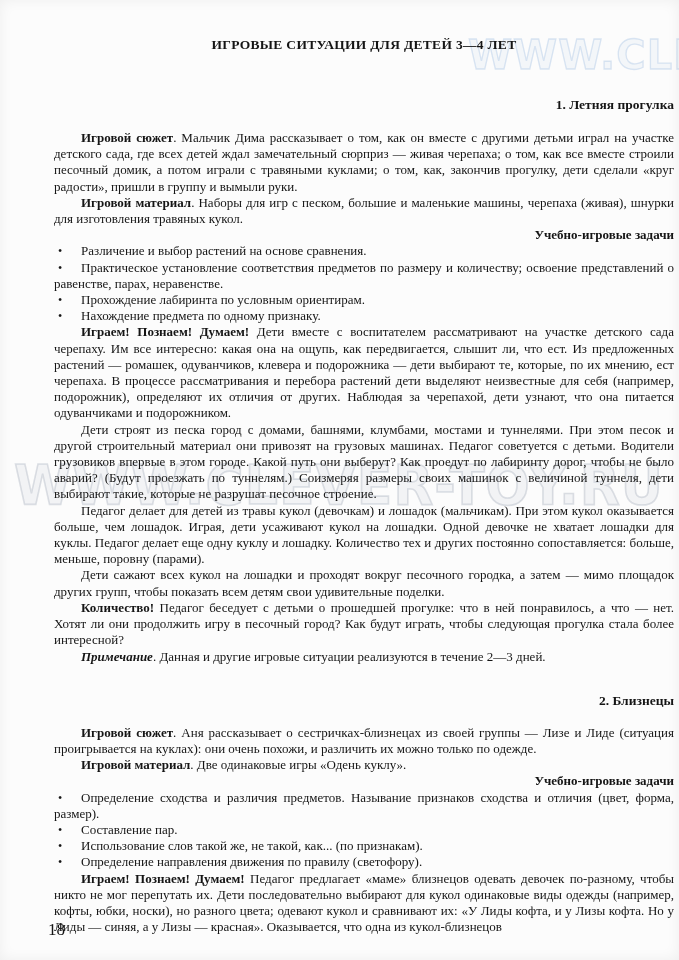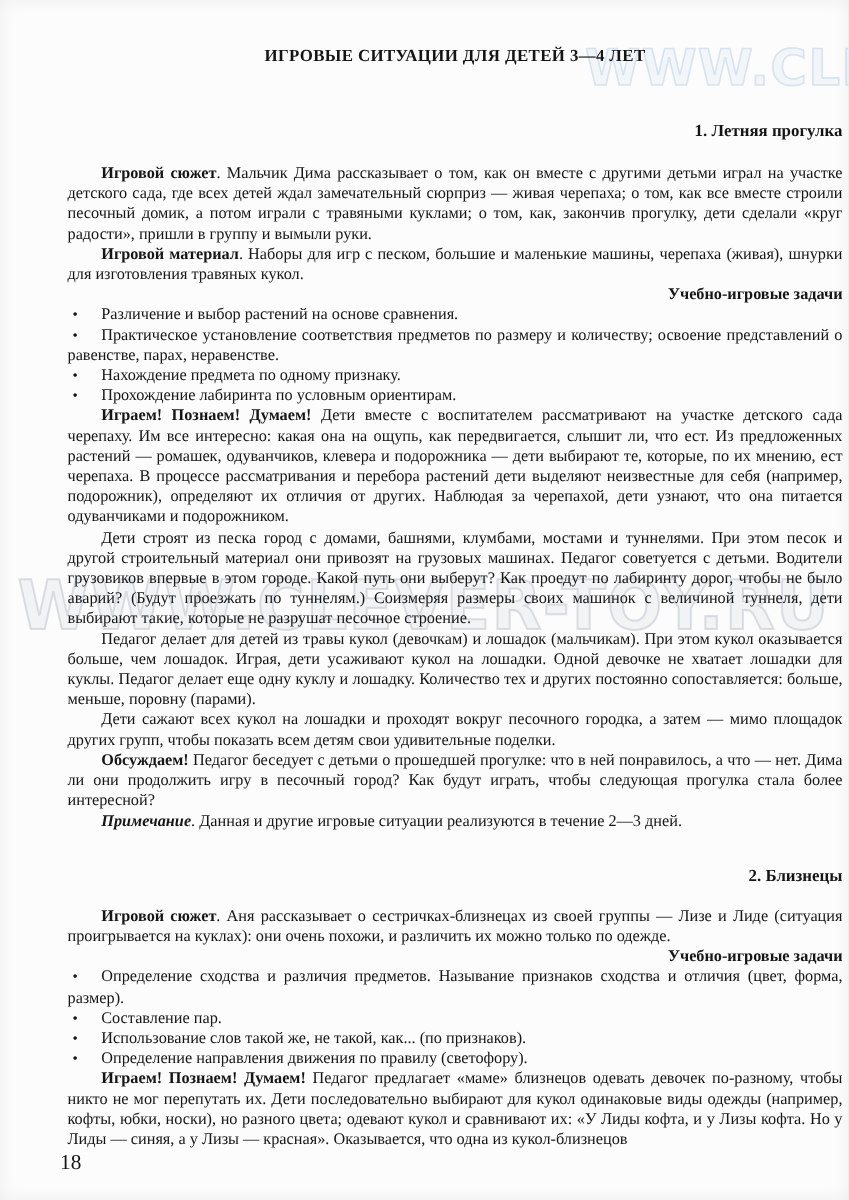--- a/index.html
+++ b/index.html
@@ -113,47 +113,48 @@
       <h2 class="sec-heading first">1. Летняя прогулка</h2>
 
       <p class="body"><span class="lead">Игровой сюжет</span><span>. Мальчик Дима рассказывает о том, как он вместе с другими детьми играл на участке детского сада, где всех детей ждал замечательный сюрприз — живая черепаха; о том, как все вместе строили песочный домик, а потом играли с травяными куклами; о том, как, закончив прогулку, дети сделали «круг радости», пришли в группу и вымыли руки.</span></p>
 
       <p class="body"><span class="lead">Игровой материал</span><span>. Наборы для игр с песком, большие и маленькие машины, черепаха (живая), шнурки для изготовления травяных кукол.</span></p>
 
       <p class="tasks-h">Учебно-игровые задачи</p>
 
       <div class="task"><span class="dot">•</span><span>Различение и выбор растений на основе сравнения.</span></div>
       <div class="task"><span class="dot">•</span><span>Практическое установление соответствия предметов по размеру и количеству; освоение представлений о равенстве, парах, неравенстве.</span></div>
+      <div class="task"><span class="dot">•</span><span>Прохождение лабиринта по условным ориентирам.</span></div>
       <div class="task"><span class="dot">•</span><span>Нахождение предмета по одному признаку.</span></div>
-      <div class="task"><span class="dot">•</span><span>Прохождение лабиринта по условным ориентирам.</span></div>
 
       <p class="body"><span class="lead">Играем! Познаем! Думаем!</span><span> Дети вместе с воспитателем рассматривают на участке детского сада черепаху. Им все интересно: какая она на ощупь, как передвигается, слышит ли, что ест. Из предложенных растений — ромашек, одуванчиков, клевера и подорожника — дети выбирают те, которые, по их мнению, ест черепаха. В процессе рассматривания и перебора растений дети выделяют неизвестные для себя (например, подорожник), определяют их отличия от других. Наблюдая за черепахой, дети узнают, что она питается одуванчиками и подорожником.</span></p>
 
       <p class="body"><span>Дети строят из песка город с домами, башнями, клумбами, мостами и туннелями. При этом песок и другой строительный материал они привозят на грузовых машинах. Педагог советуется с детьми. Водители грузовиков впервые в этом городе. Какой путь они выберут? Как проедут по лабиринту дорог, чтобы не было аварий? (</span><span class="it">Будут проезжать по туннелям.</span><span>) Соизмеряя размеры своих машинок с величиной туннеля, дети выбирают такие, которые не разрушат песочное строение.</span></p>
 
       <p class="body"><span>Педагог делает для детей из травы кукол (девочкам) и лошадок (мальчикам). При этом кукол оказывается больше, чем лошадок. Играя, дети усаживают кукол на лошадки. Одной девочке не хватает лошадки для куклы. Педагог делает еще одну куклу и лошадку. Количество тех и других постоянно сопоставляется: больше, меньше, поровну (парами).</span></p>
 
       <p class="body"><span>Дети сажают всех кукол на лошадки и проходят вокруг песочного городка, а затем — мимо площадок других групп, чтобы показать всем детям свои удивительные поделки.</span></p>
 
-      <p class="body"><span class="lead">Обсуждаем!</span><span> Педагог беседует с детьми о прошедшей прогулке: что в ней понравилось, а что — нет. Дима ли они продолжить игру в песочный город? Как будут играть, чтобы следующая прогулка стала более интересной?</span></p>
+      <p class="body"><span class="lead">Количество!</span><span> Педагог беседует с детьми о прошедшей прогулке: что в ней понравилось, а что — нет. Хотят ли они продолжить игру в песочный город? Как будут играть, чтобы следующая прогулка стала более интересной?</span></p>
 
       <p class="body"><span class="lead-i">Примечание</span><span>. Данная и другие игровые ситуации реализуются в течение 2—3 дней.</span></p>
     </section>
 
     <section>
       <h2 class="sec-heading second">2. Близнецы</h2>
 
       <p class="body"><span class="lead">Игровой сюжет</span><span>. Аня рассказывает о сестричках-близнецах из своей группы — Лизе и Лиде (ситуация проигрывается на куклах): они очень похожи, и различить их можно только по одежде.</span></p>
 
+      <p class="body"><span class="lead">Игровой материал</span><span>. Две одинаковые игры «Одень куклу».</span></p>
 
       <p class="tasks-h">Учебно-игровые задачи</p>
 
       <div class="task"><span class="dot">•</span><span>Определение сходства и различия предметов. Называние признаков сходства и отличия (цвет, форма, размер).</span></div>
       <div class="task"><span class="dot">•</span><span>Составление пар.</span></div>
-      <div class="task"><span class="dot">•</span><span>Использование слов </span><span class="it">такой же, не такой, как...</span><span> (по признаков).</span></div>
+      <div class="task"><span class="dot">•</span><span>Использование слов </span><span class="it">такой же, не такой, как...</span><span> (по признакам).</span></div>
       <div class="task"><span class="dot">•</span><span>Определение направления движения по правилу (светофору).</span></div>
 
       <p class="body"><span class="lead">Играем! Познаем! Думаем!</span><span> Педагог предлагает «маме» близнецов одевать девочек по-разному, чтобы никто не мог перепутать их. Дети последовательно выбирают для кукол одинаковые виды одежды (например, кофты, юбки, носки), но разного цвета; одевают кукол и сравнивают их: «У Лиды кофта, и у Лизы кофта. Но у Лиды — синяя, а у Лизы — красная». Оказывается, что одна из кукол-близнецов</span></p>
     </section>
 
   </div>
 
   <div class="pageno">18</div>
 
 </div>

